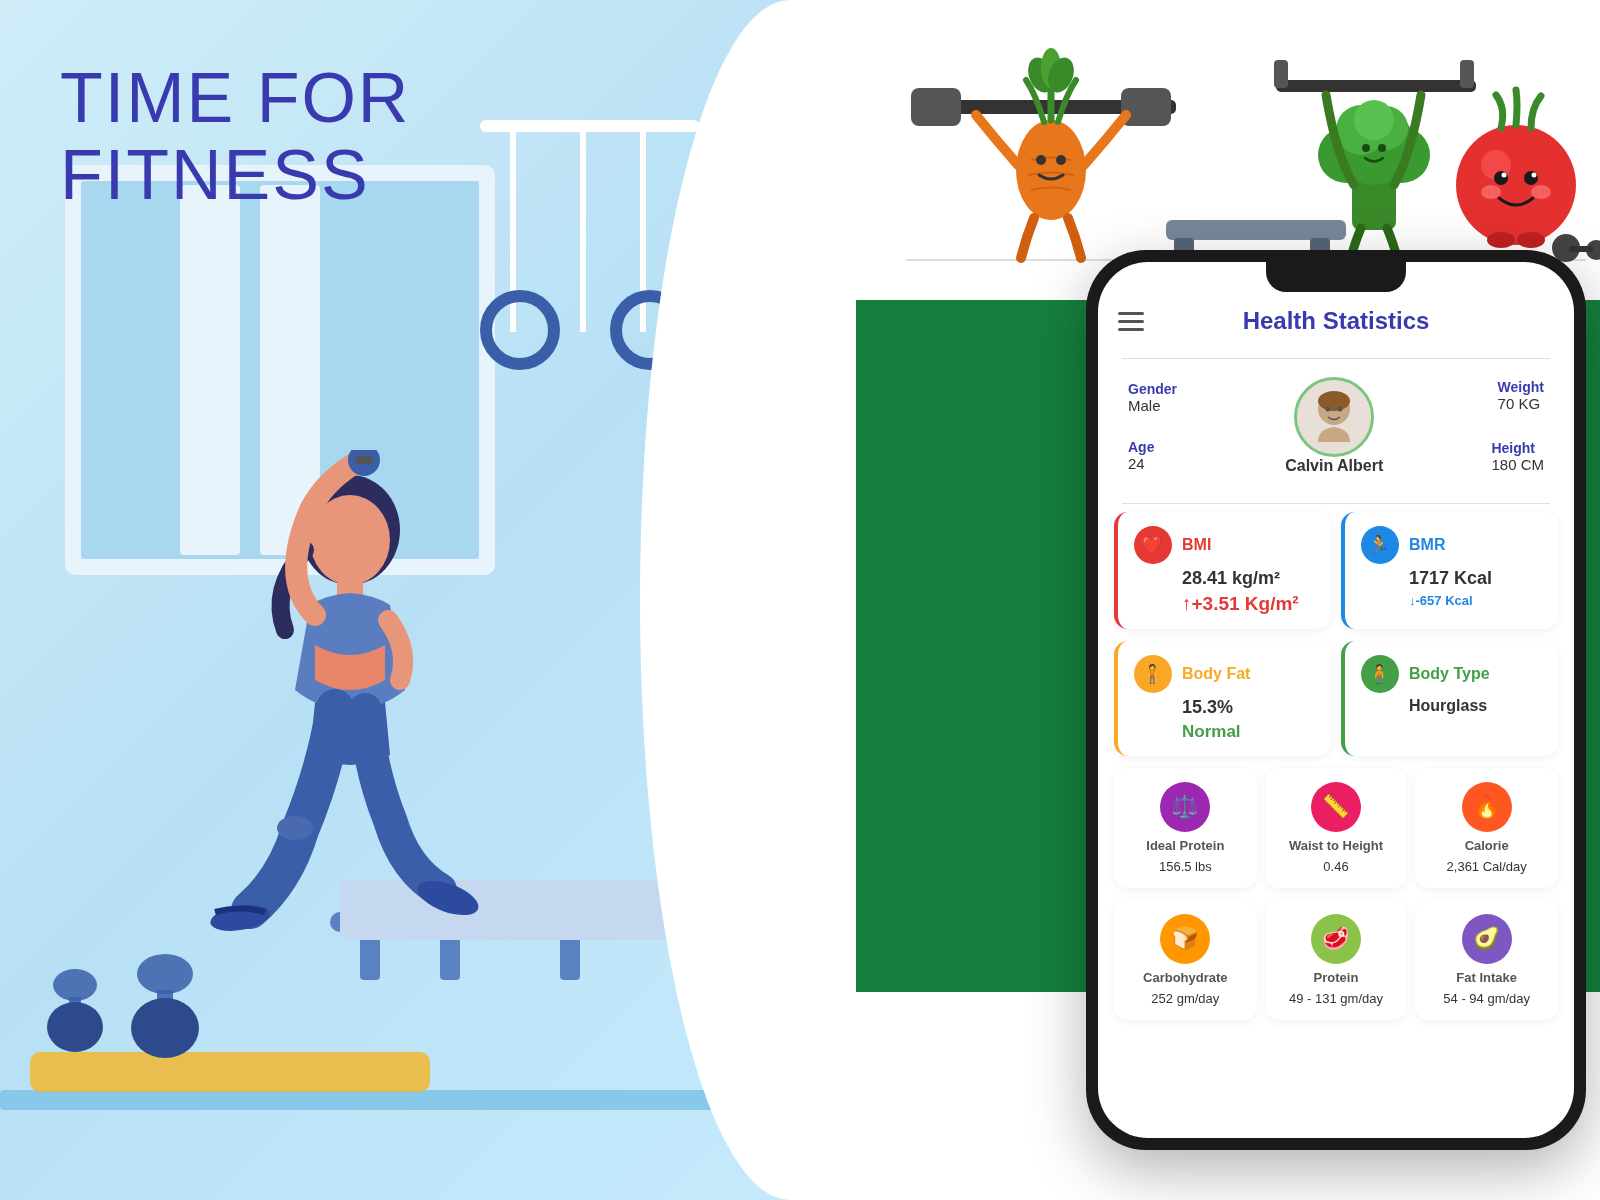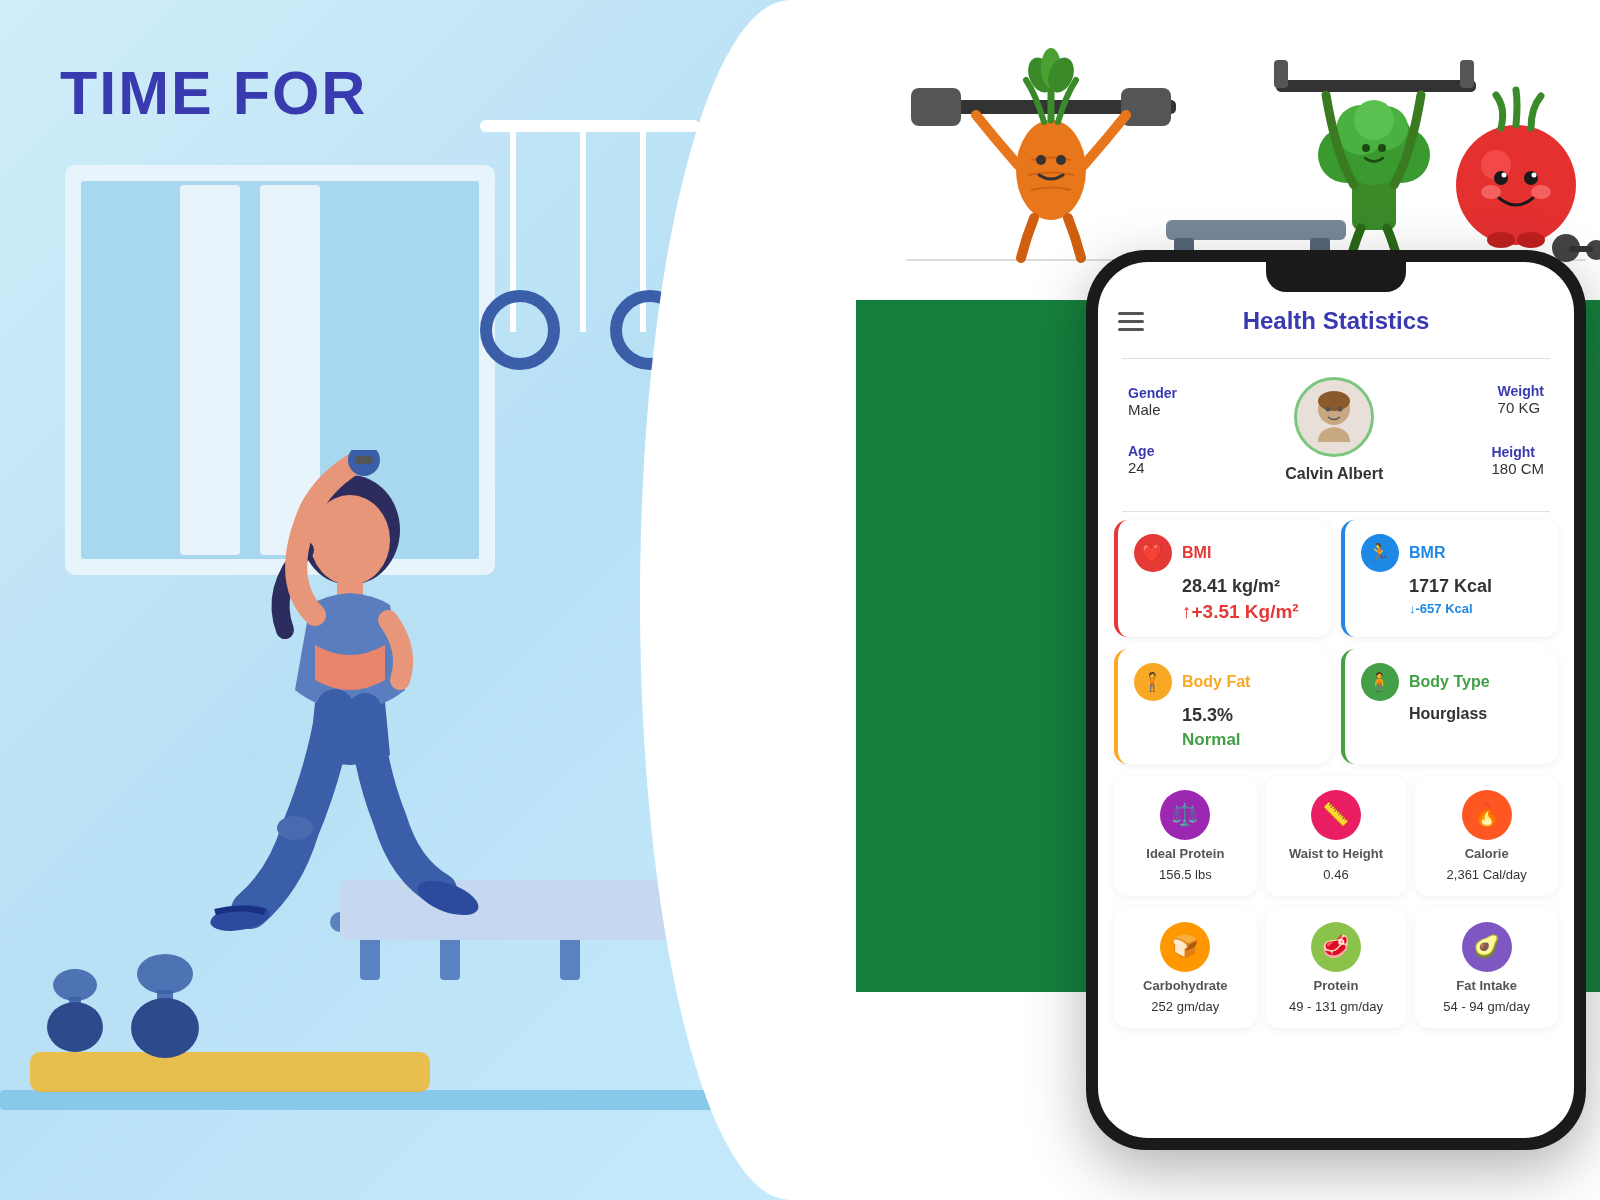--- a/index.html
+++ b/index.html
@@ -30,22 +30,22 @@
       width: 300px;
       height: 100%;
       background: #fff;
       border-radius: 50% 0 0 50%;
     }
 
     .title-text {
       position: absolute;
       top: 60px;
       left: 60px;
-      font-size: 61px;
-      font-weight: 700;
+      font-size: 70px;
+      font-weight: 400;
       color: #3a3ab0;
       line-height: 1.1;
       z-index: 10;
       letter-spacing: 2px;
     }
 
     
     .window-bg {
       position: absolute;
       top: 180px;
@@ -348,21 +348,20 @@
     .stat-value {
       font-size: 15px;
       font-weight: 500;
       color: #333;
     }
 
     .profile-avatar-container {
       display: flex;
       flex-direction: column;
       align-items: center;
-      gap: 8px;
     }
 
     .avatar-circle {
       width: 80px;
       height: 80px;
       border-radius: 50%;
       background: #e8e0d8;
       border: 3px solid #7bc67e;
       display: flex;
       align-items: center;
@@ -562,20 +561,21 @@
       margin-top: 0;
     }
   </style>
 </head>
 <body>
 
 <div class="left-panel">
 
   <div class="title-text">
     <div>TIME FOR</div>
+    <div>FITNESS</div>
   </div>
 
   <div class="window-bg"></div>
   <div class="window-frame"></div>
   <div class="window-pane1"></div>
   <div class="window-pane2"></div>
 
   <div class="ring-bar"></div>
   <div class="ring-rope1"></div>
   <div class="ring-rope2"></div>

